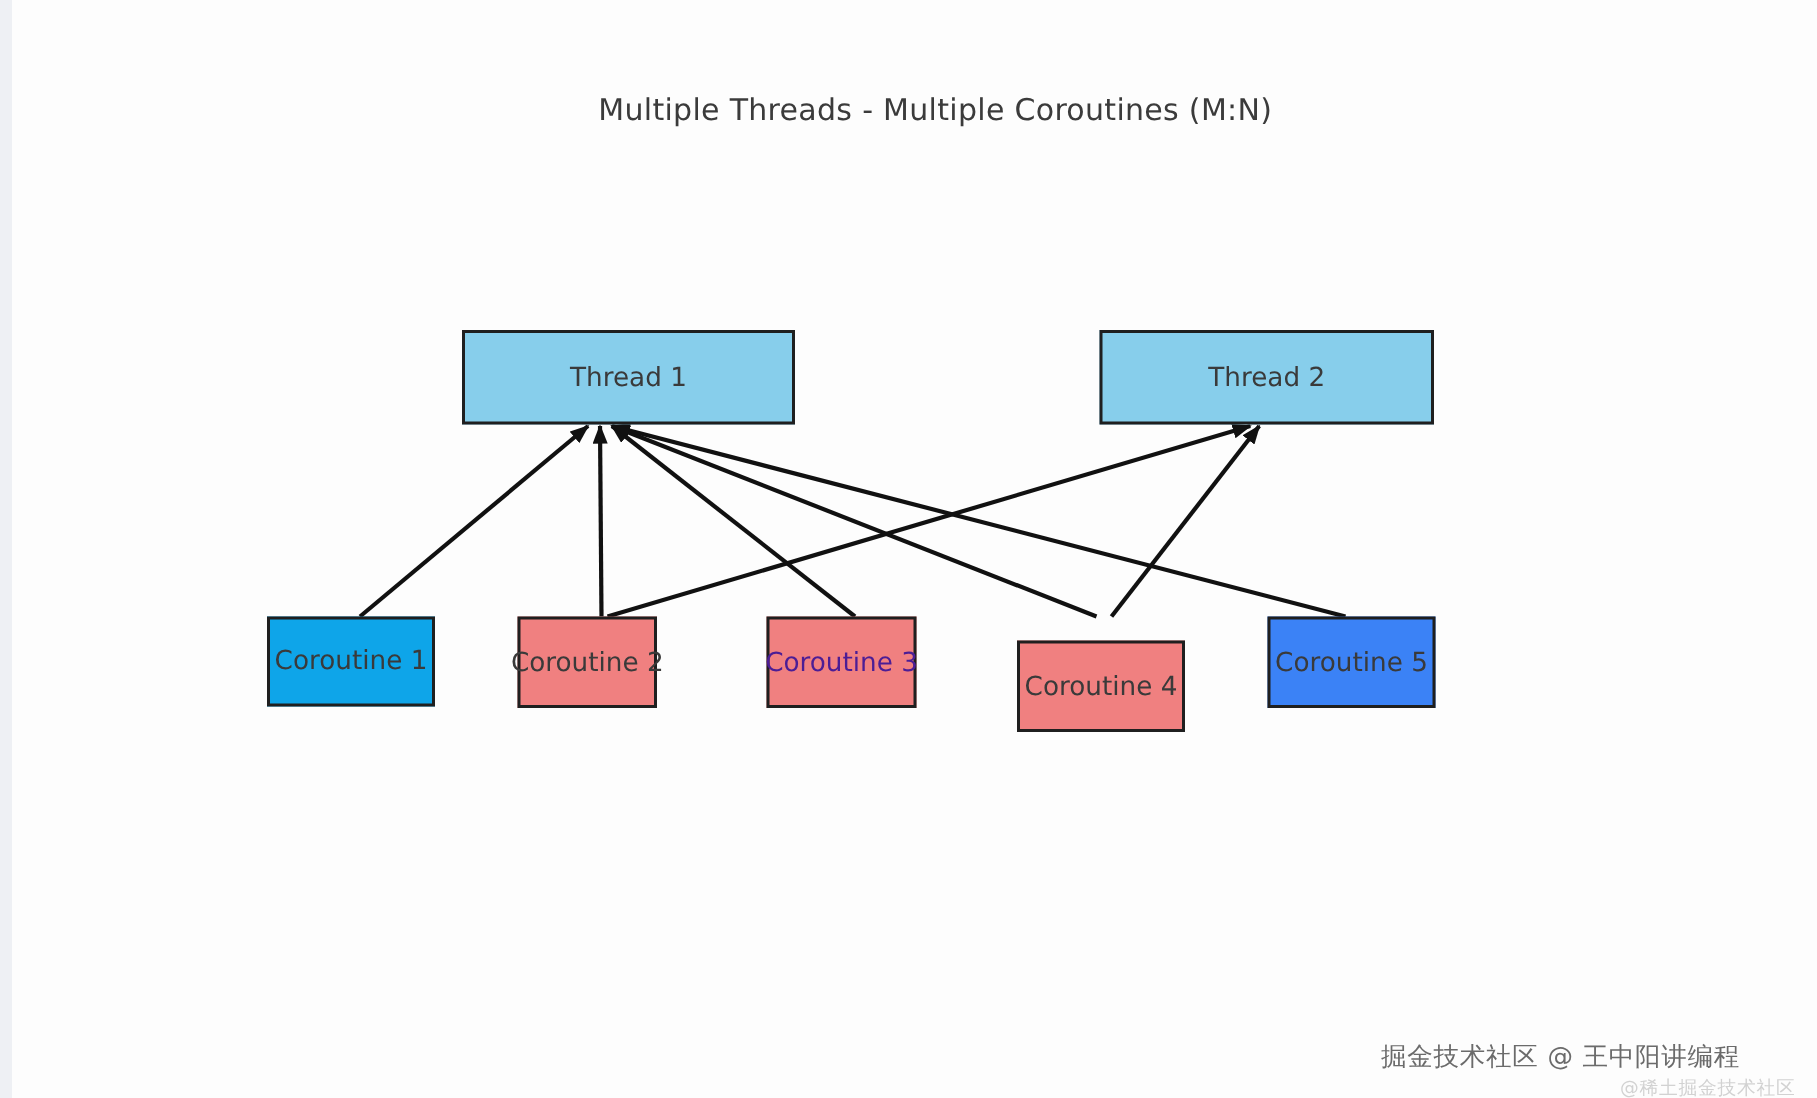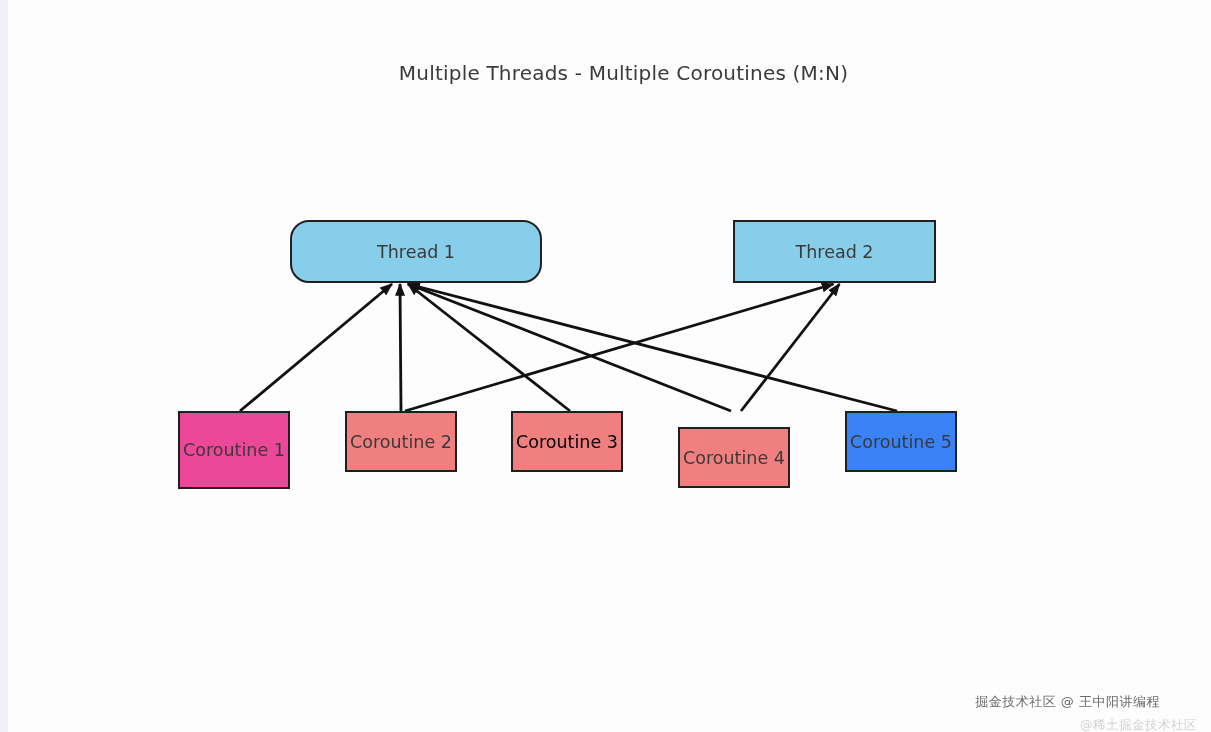--- a/index.html
+++ b/index.html
@@ -36,21 +36,21 @@
     display: flex;
     align-items: center;
     justify-content: center;
     font-size: 17.5px;
     color: #3a3a3a;
     white-space: nowrap;
   }
   .watermark-1 {
     position: absolute;
     top: 693px; right: 51px;
-    font-size: 13px;
+    font-size: 17px;
     color: #6b6b6b;
     letter-spacing: 0.5px;
   }
   .watermark-2 {
     position: absolute;
     top: 717px; right: 14px;
     font-size: 12.5px;
     color: #d2d2d2;
     letter-spacing: 0.5px;
   }
@@ -71,33 +71,33 @@
 <line x1="240" y1="411" x2="392" y2="284" stroke="#111111" stroke-width="2.8" marker-end="url(#arrowhead)"></line>
     <line x1="401" y1="411" x2="400" y2="284" stroke="#111111" stroke-width="2.8" marker-end="url(#arrowhead)"></line>
     <line x1="570" y1="411" x2="408" y2="284" stroke="#111111" stroke-width="2.8" marker-end="url(#arrowhead)"></line>
     <line x1="731" y1="411" x2="408" y2="284" stroke="#111111" stroke-width="2.8" marker-end="url(#arrowhead)"></line>
     <line x1="897" y1="411" x2="408" y2="284" stroke="#111111" stroke-width="2.8" marker-end="url(#arrowhead)"></line>
     <line x1="405" y1="411" x2="833.5" y2="284" stroke="#111111" stroke-width="2.8" marker-end="url(#arrowhead)"></line>
     <line x1="741" y1="411" x2="839.5" y2="284" stroke="#111111" stroke-width="2.8" marker-end="url(#arrowhead)"></line>
   </svg>
 
 <div id="node-layer">
-    <div class="node" style="left: 290px; top: 220px; width: 252px; height: 63px; background: rgb(135, 206, 235); border-color: rgb(31, 31, 31); color: rgb(58, 58, 58); border-radius: 19px;">
+    <div class="node" style="left: 308px; top: 220px; width: 222px; height: 63px; background: rgb(135, 206, 235); border-color: rgb(31, 31, 31); color: rgb(58, 58, 58);">
       <span>Thread 1</span>
     </div>
-    <div class="node" style="left: 733px; top: 220px; width: 203px; height: 63px; background: rgb(135, 206, 235); border-color: rgb(31, 31, 31); color: rgb(58, 58, 58);">
+    <div class="node" style="left: 733px; top: 220px; width: 223px; height: 63px; background: rgb(135, 206, 235); border-color: rgb(31, 31, 31); color: rgb(58, 58, 58);">
       <span>Thread 2</span>
     </div>
-    <div class="node" style="left: 178px; top: 411px; width: 112px; height: 78px; background: #ec4899; border-color: rgb(31, 31, 31); color: rgb(58, 58, 58);">
+    <div class="node" style="left: 178px; top: 411px; width: 112px; height: 60px; background: #0ea5e9; border-color: rgb(31, 31, 31); color: rgb(58, 58, 58);">
       <span>Coroutine 1</span>
     </div>
-    <div class="node" style="left: 345px; top: 411px; width: 112px; height: 61px; background: rgb(240, 128, 128); border-color: rgb(31, 31, 31); color: rgb(58, 58, 58);">
+    <div class="node" style="left: 345px; top: 411px; width: 93px; height: 61px; background: rgb(240, 128, 128); border-color: rgb(31, 31, 31); color: rgb(58, 58, 58);">
       <span>Coroutine 2</span>
     </div>
-    <div class="node" style="left: 511px; top: 411px; width: 112px; height: 61px; background: rgb(240, 128, 128); border-color: rgb(31, 31, 31); color: #000000;">
+    <div class="node" style="left: 511px; top: 411px; width: 100px; height: 61px; background: rgb(240, 128, 128); border-color: rgb(31, 31, 31); color: #4c1d95;">
       <span>Coroutine 3</span>
     </div>
     <div class="node" style="left: 678px; top: 411px; width: 112px; height: 61px; background: rgb(240, 128, 128); border-color: rgb(31, 31, 31); color: rgb(58, 58, 58); margin-top: 16px;">
       <span>Coroutine 4</span>
     </div>
     <div class="node" style="left: 845px; top: 411px; width: 112px; height: 61px; background: #3b82f6; border-color: rgb(31, 31, 31); color: rgb(58, 58, 58);">
       <span>Coroutine 5</span>
     </div>
   </div>
 

